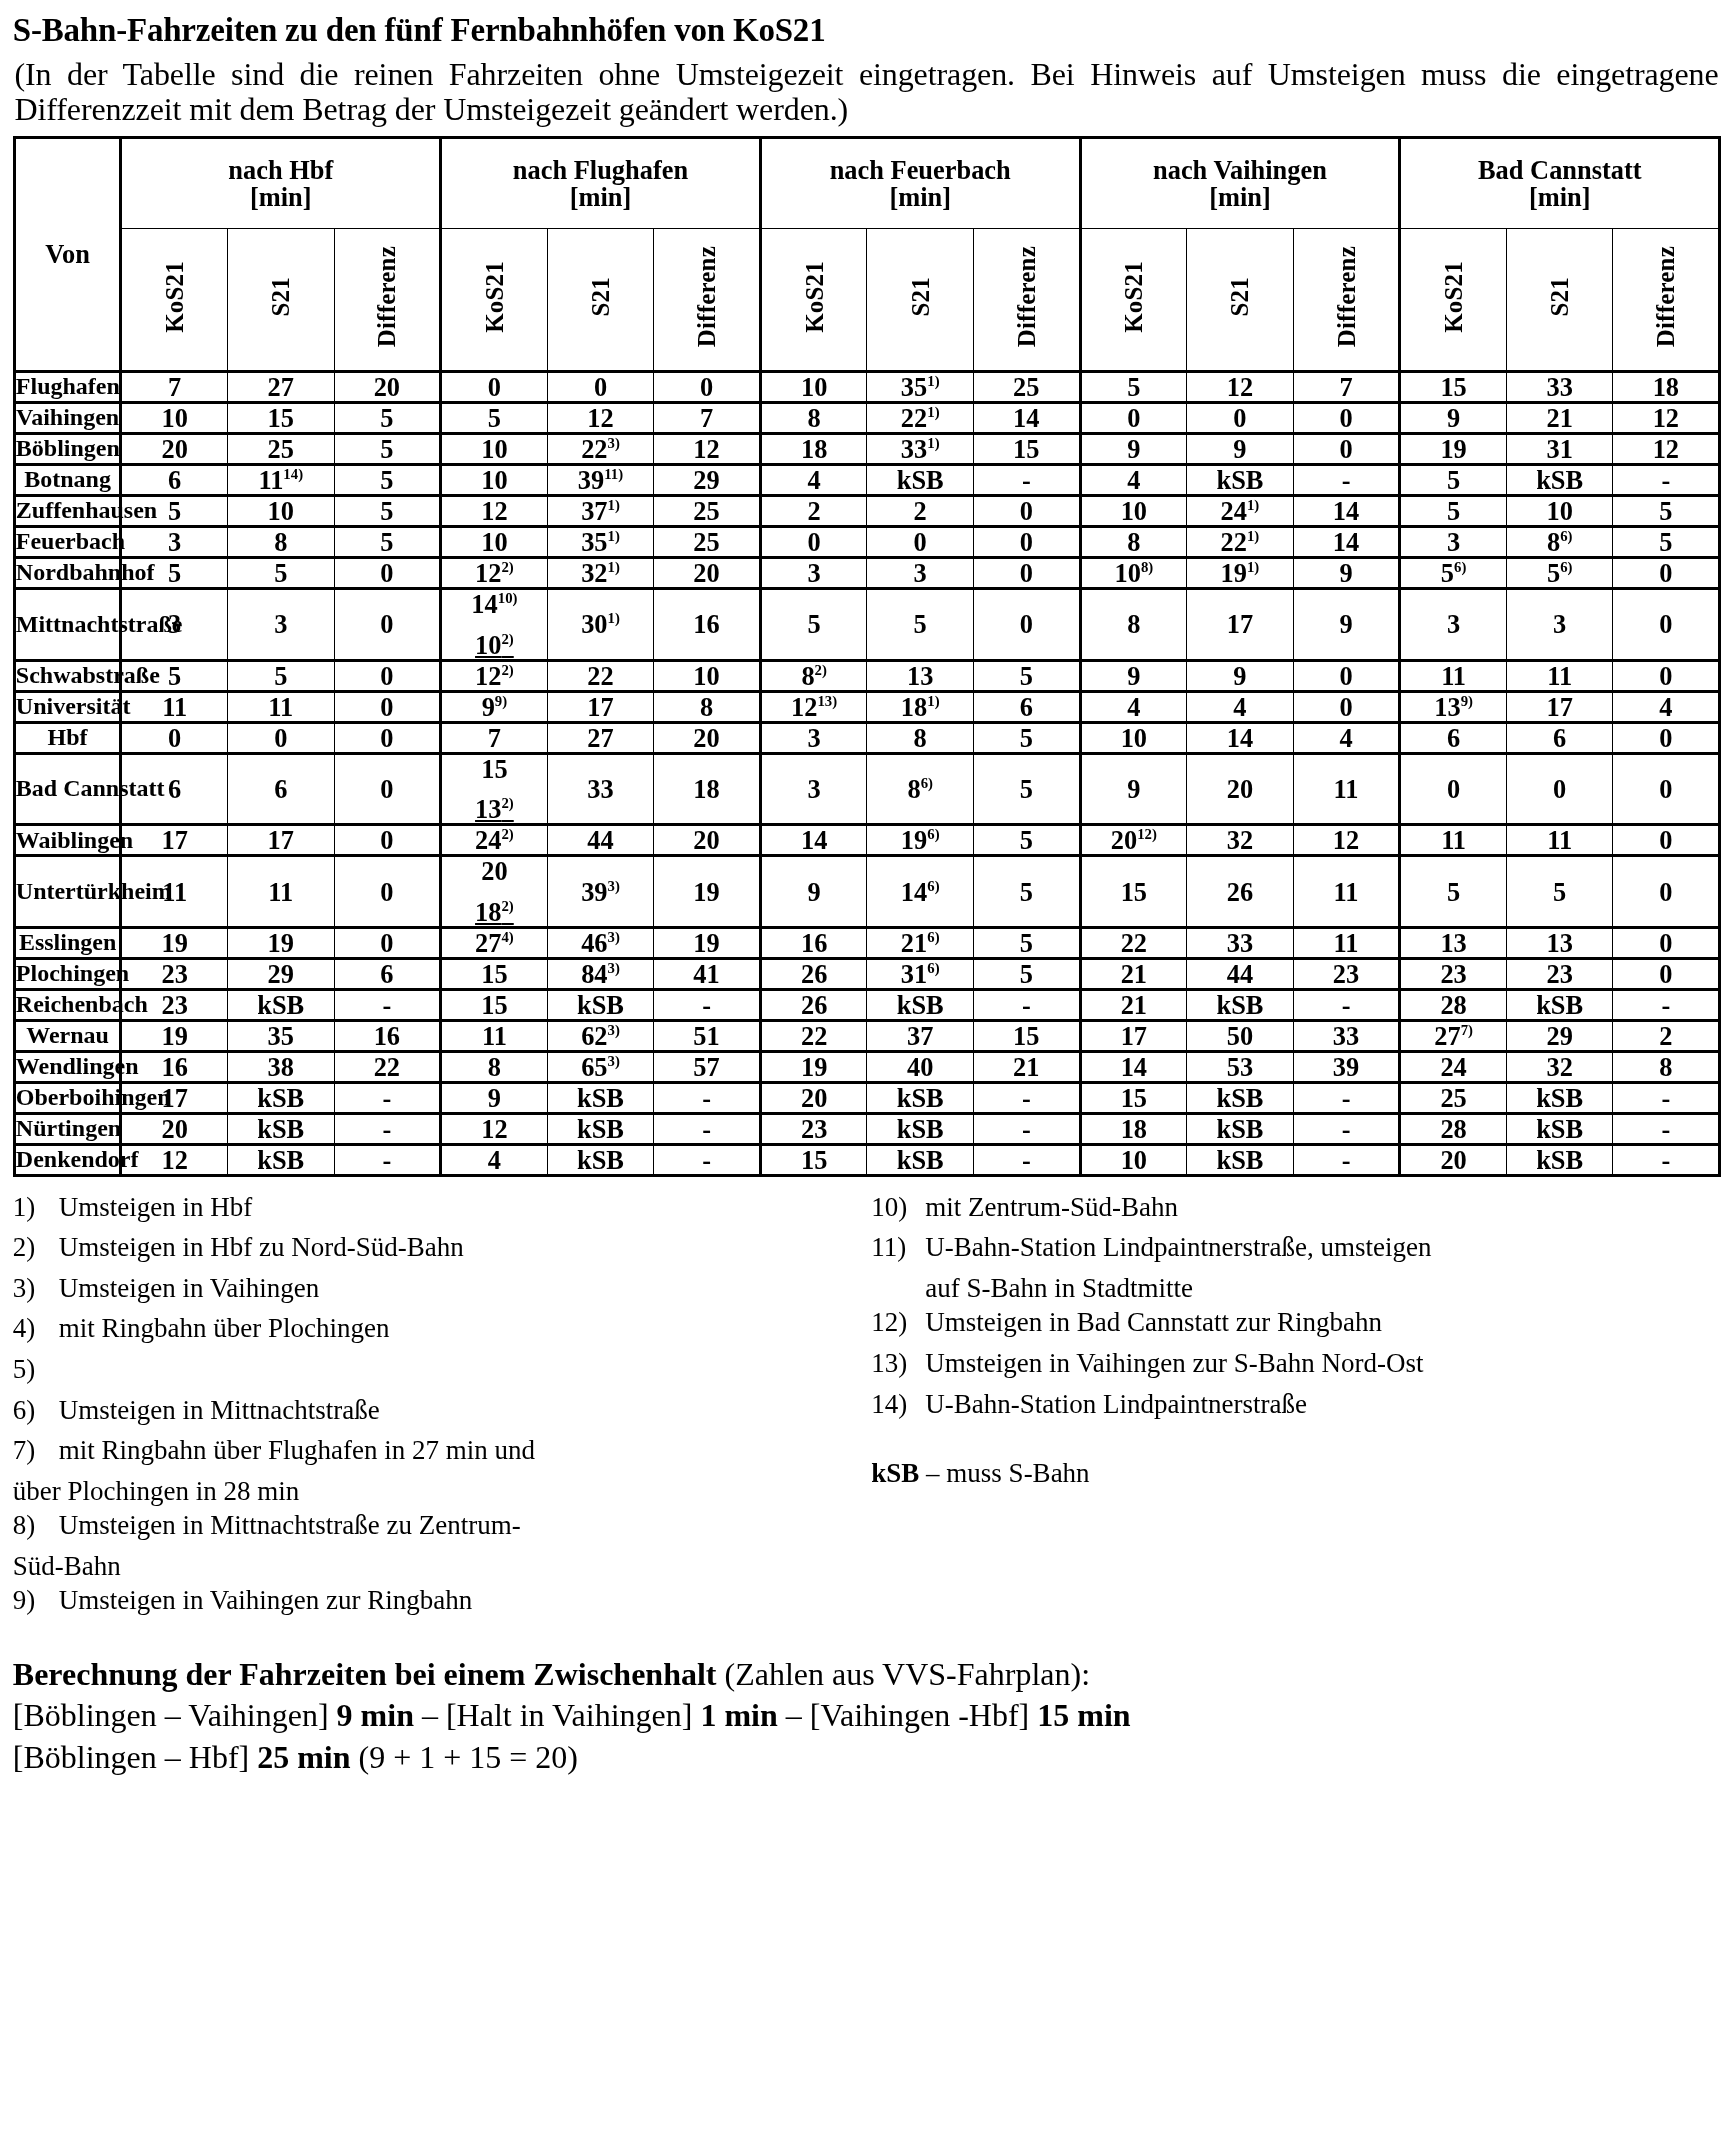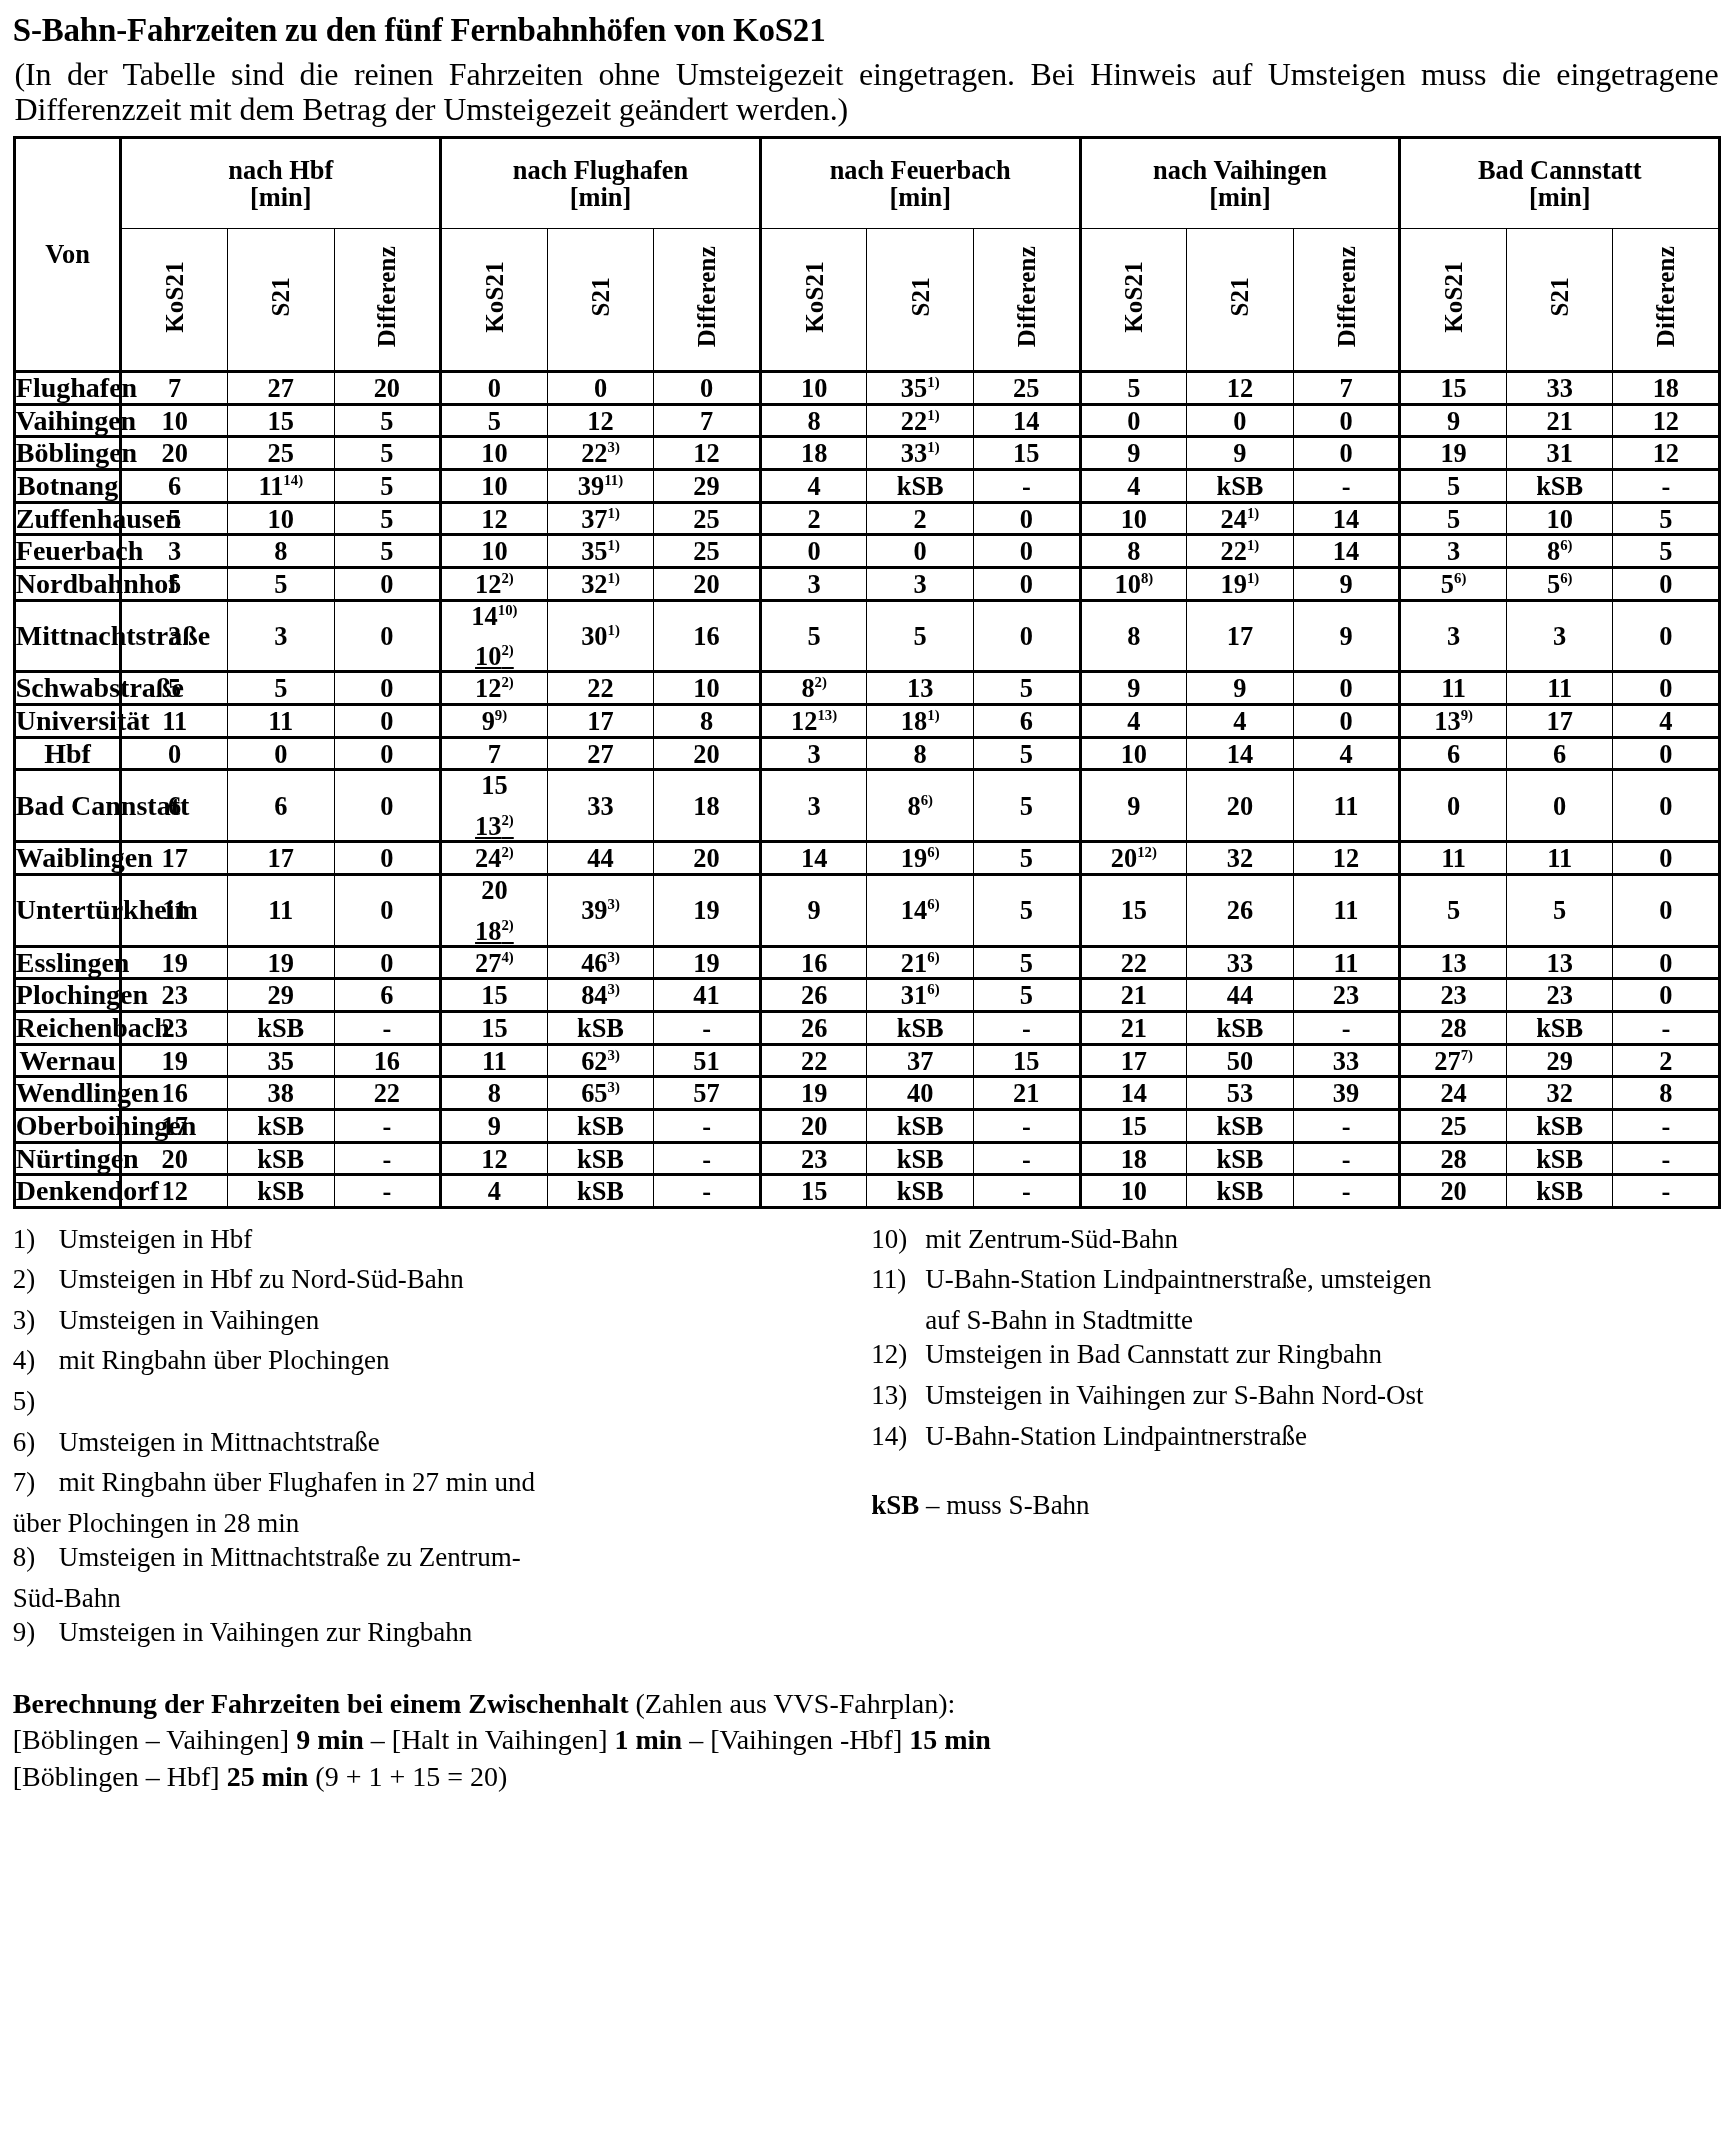--- a/index.html
+++ b/index.html
@@ -74,21 +74,21 @@
     transform:rotate(180deg);
     font-size:25px;
     font-weight:bold;
     letter-spacing:0.2px;
     line-height:1;
     white-space:nowrap;
   }
   td.von-cell{
     text-align:left;
     padding-left:6px;
-    font-size:28px;
+    font-size:24px;
     white-space:nowrap;
   }
   td.val{
     font-size:26.4px;
     padding:5.1px 0.9px;
     white-space:nowrap;
   }
   td.val sup{ font-size:0.56em; vertical-align:super; line-height:0; }
   td.val .second{ display:block; margin-top:12.8px;text-decoration:underline; }
 
@@ -117,21 +117,21 @@
   .fn-hang{ margin-left:0; }
   .ksb-legend{
     margin-top:35px;
     font-size:27px;
   }
   .ksb-legend b{ font-weight:bold; }
 
   
   .calc{
     margin-top:30px;
-    font-size:28px;
+    font-size:32px;
     line-height:1.30;
   }
   .calc .line{ white-space:nowrap; }
   .calc b{ font-weight:bold; }
 </style>
 </head>
 <body>
 
 <div class="page">
 

